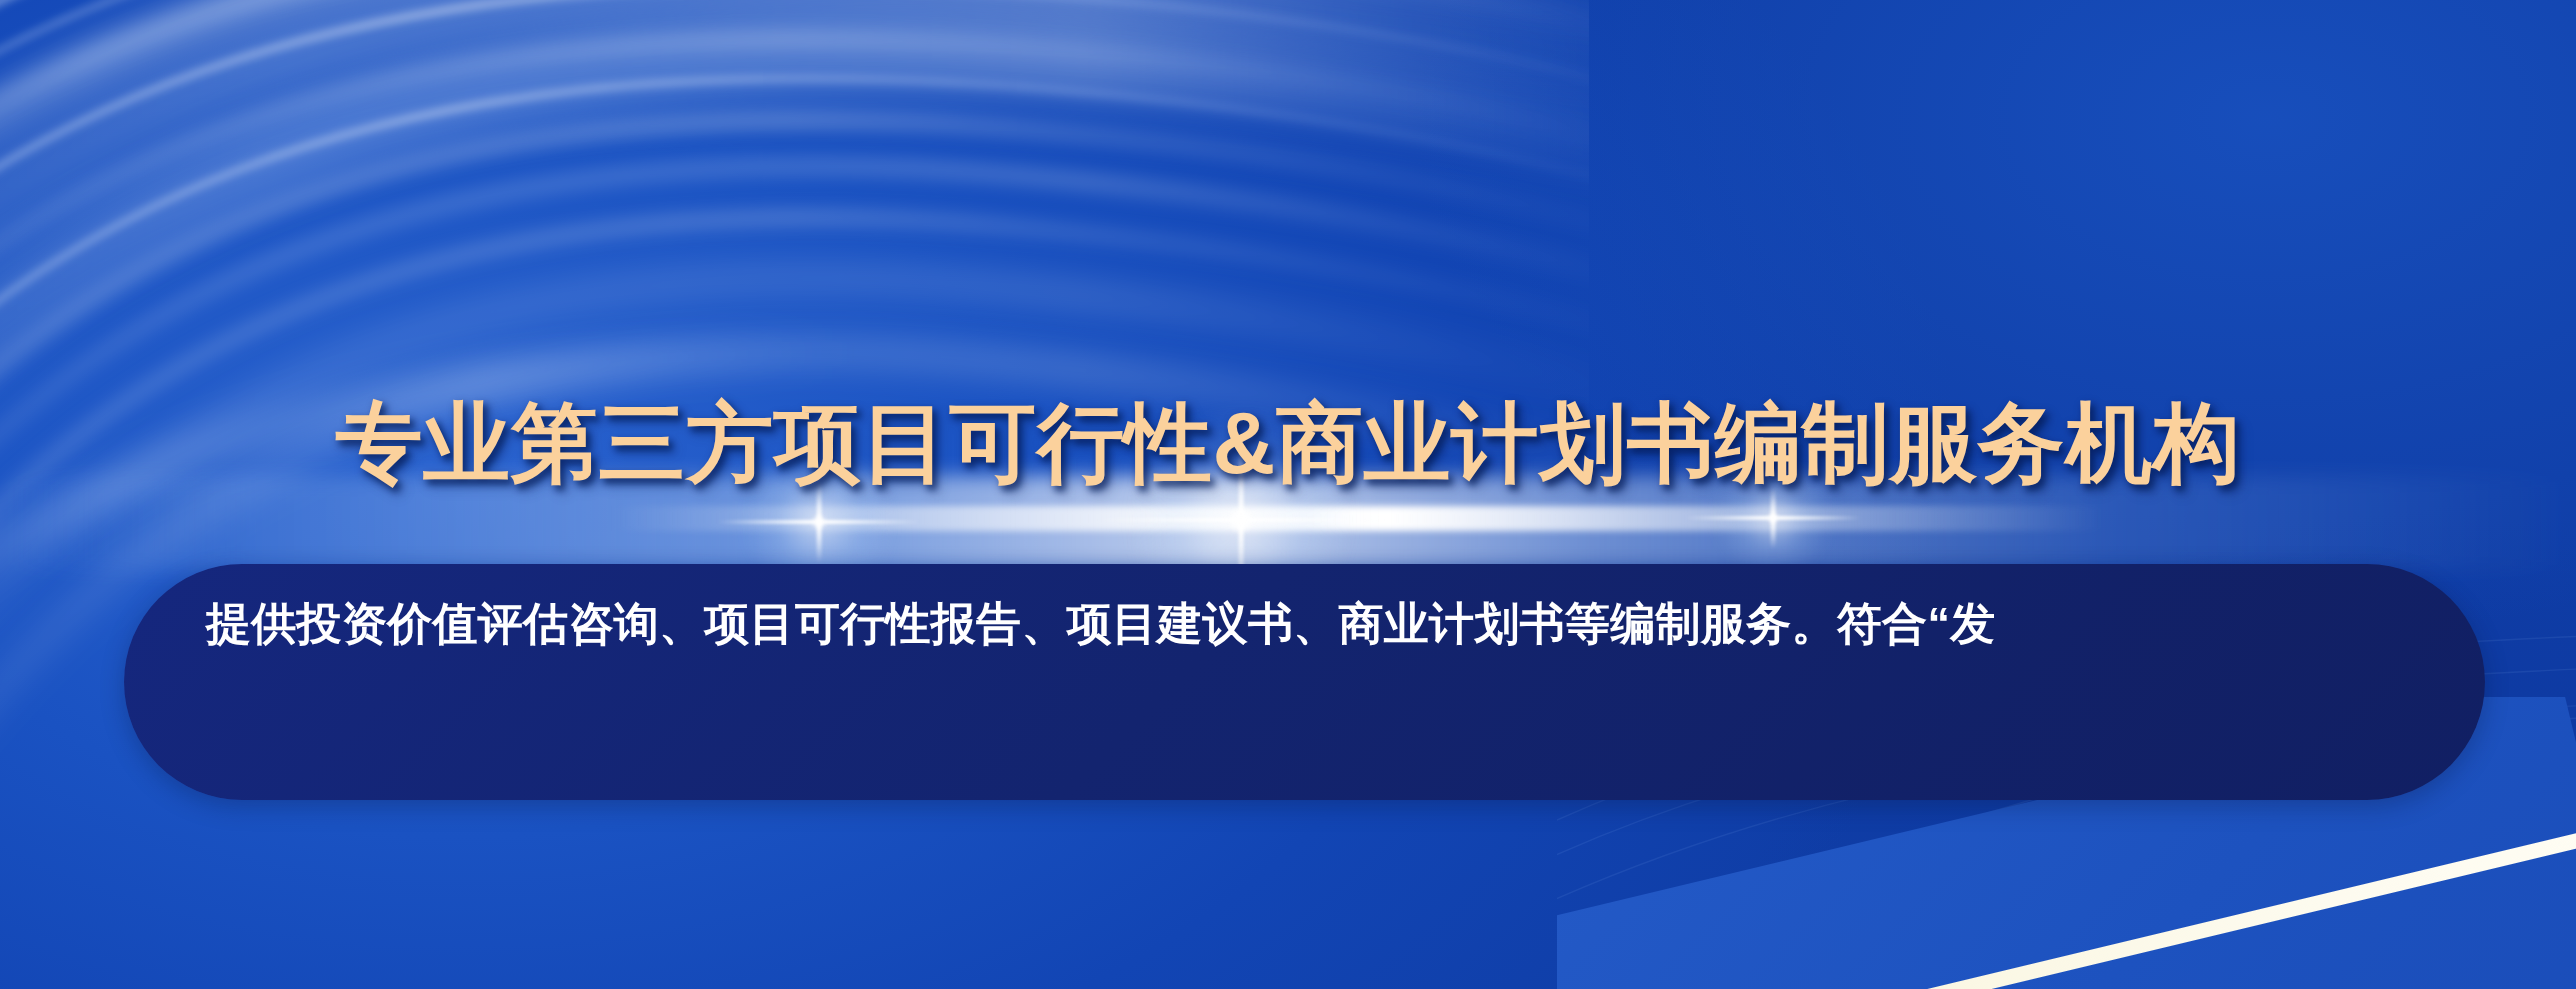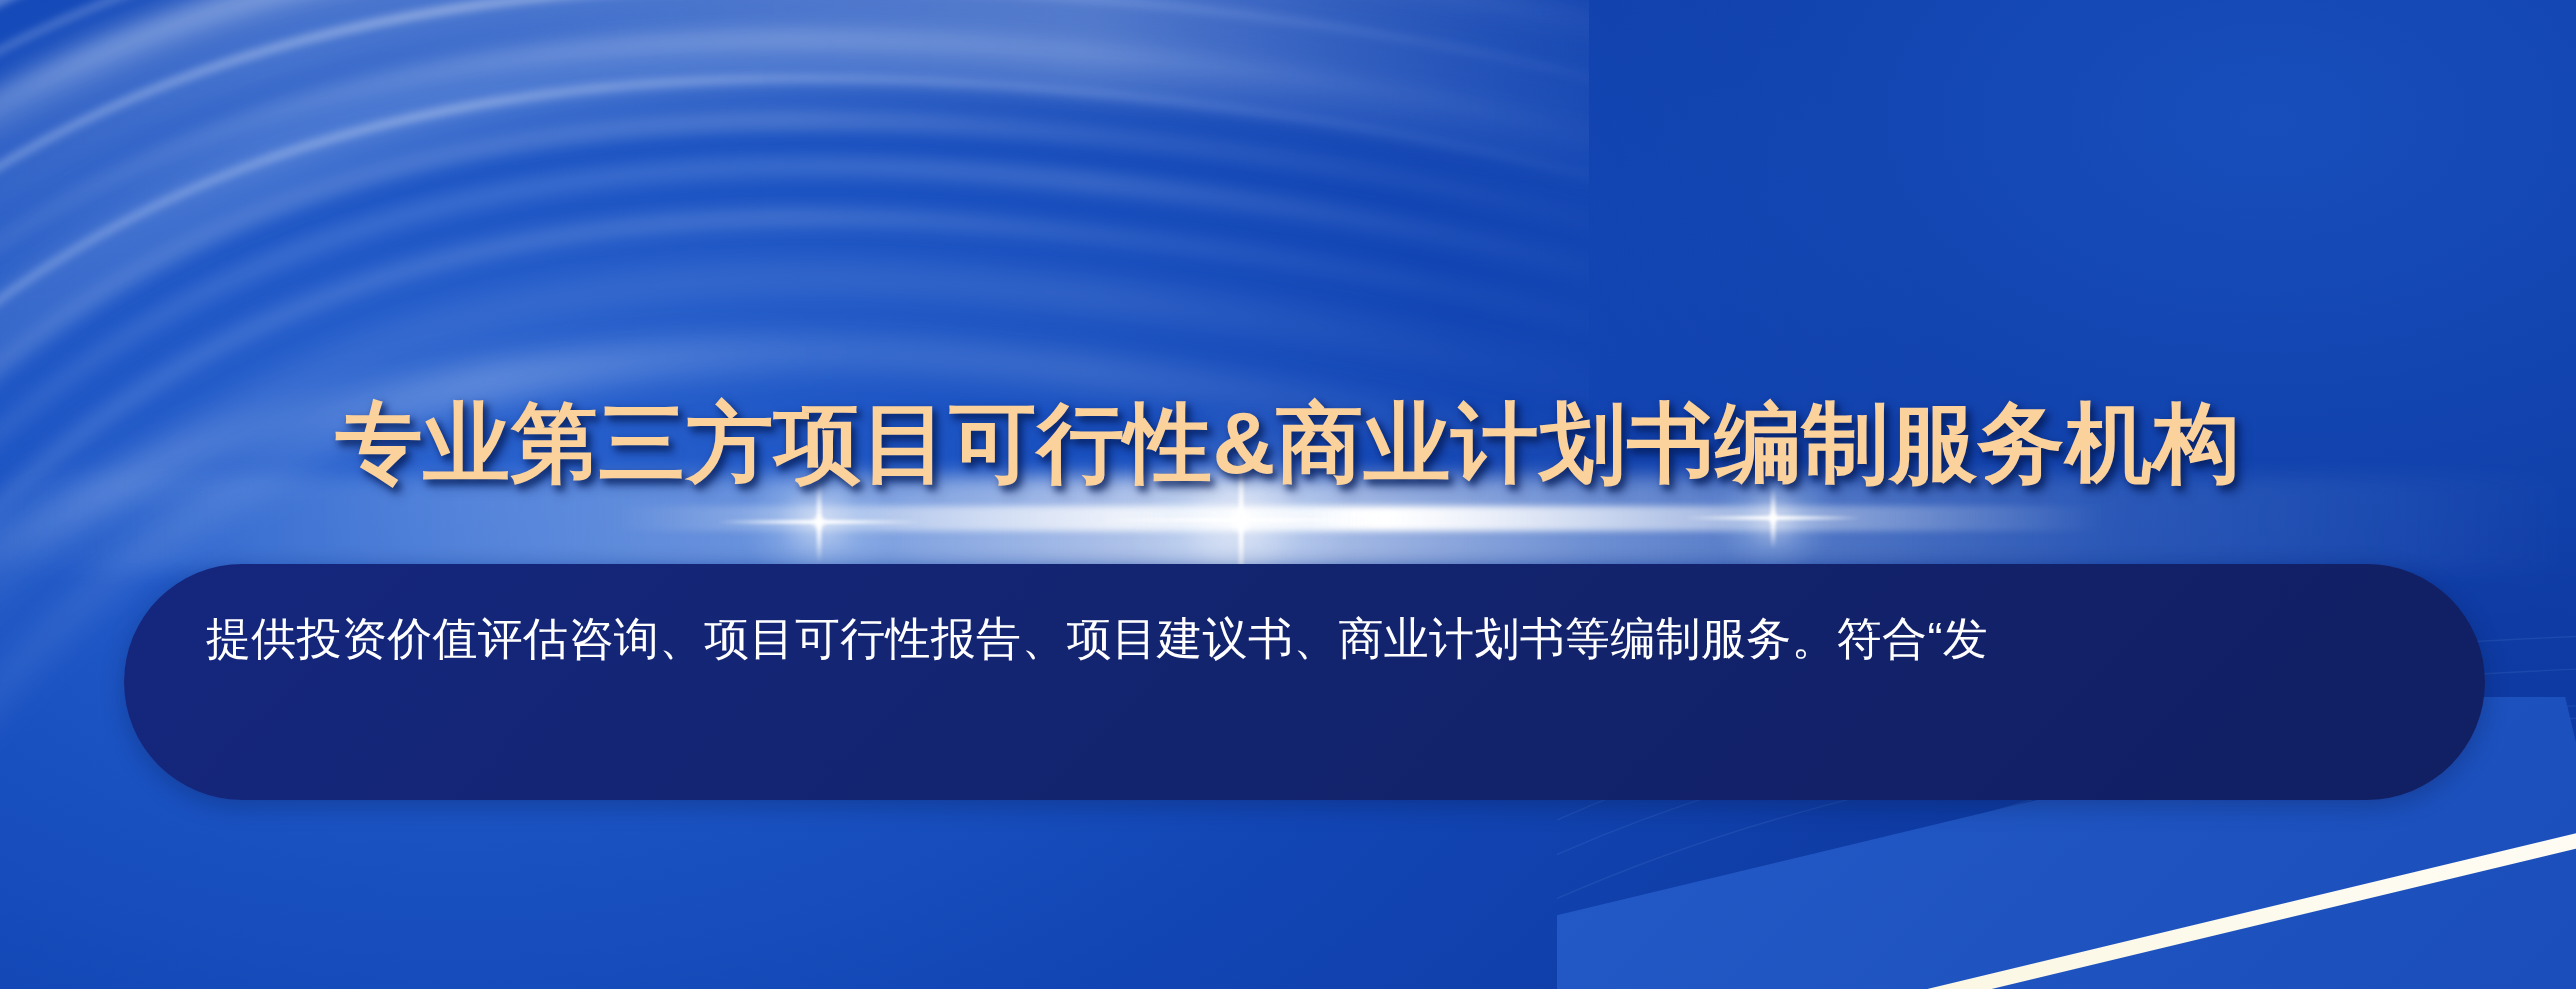--- a/index.html
+++ b/index.html
@@ -184,23 +184,22 @@
     box-shadow: 0 6.8px 23px rgba(5,22,70,.30);
   }
   .panel-text {
     position: absolute;
     left: 82px;
     top: 30px;
     width: 2215px;
     color: #ffffff;
     font-size: 45px;
     line-height: 1.32;
-    font-weight: 400;
+    font-weight: 700;
     letter-spacing: 0.3px;
-    margin-top: 15px;
   }
   .panel-line { display: block; white-space: nowrap; }
 </style>
 </head>
 <body>
 
 <div class="banner">
 
   <div class="bg-base"></div>
   <div class="bg-vignette"></div>

